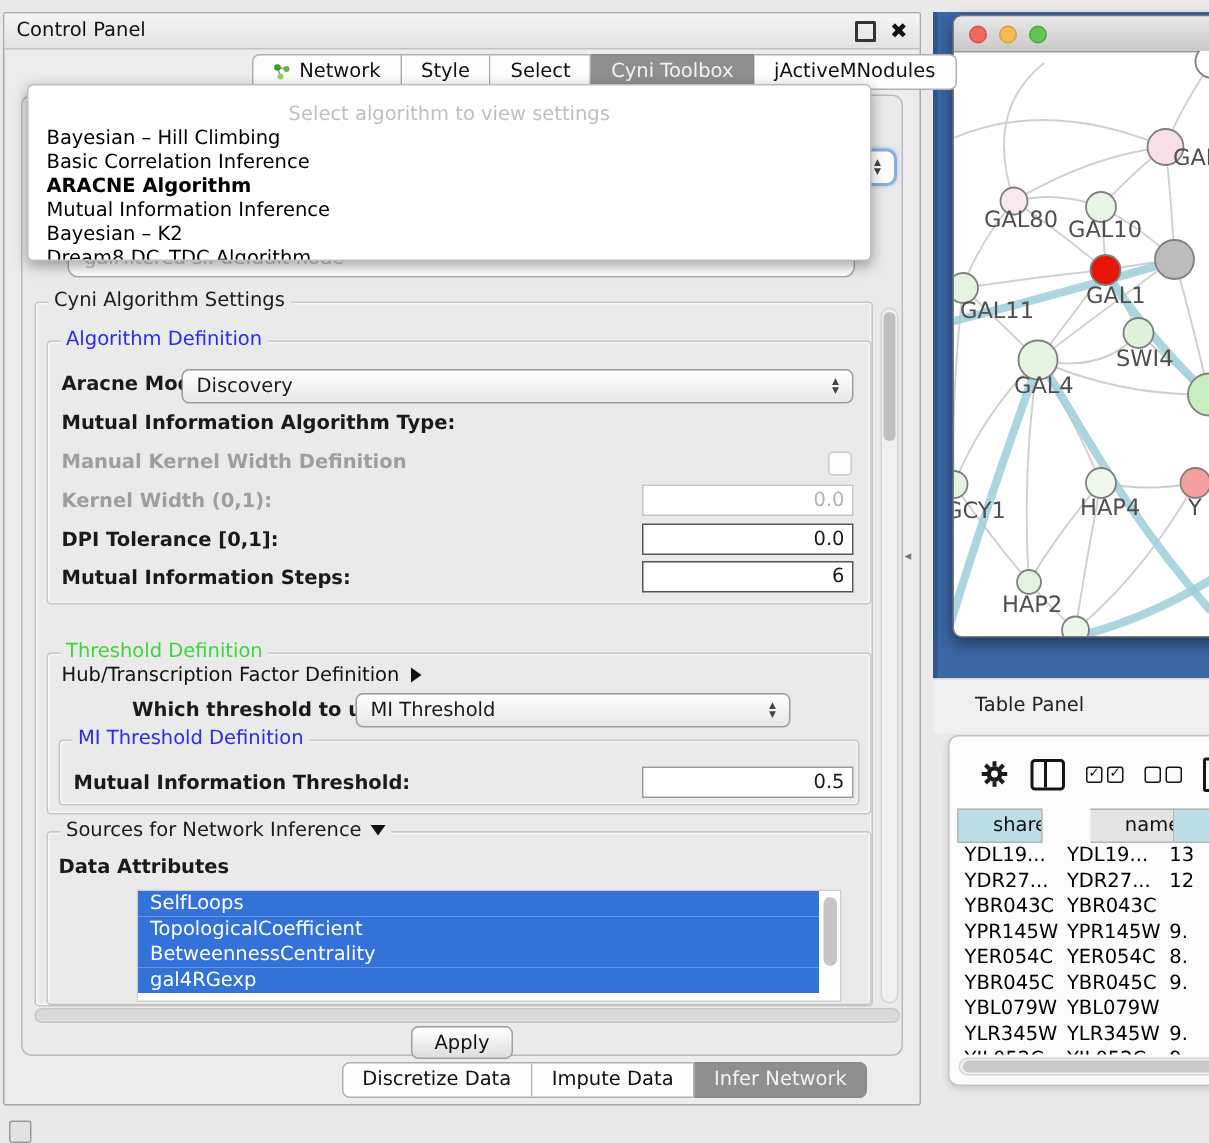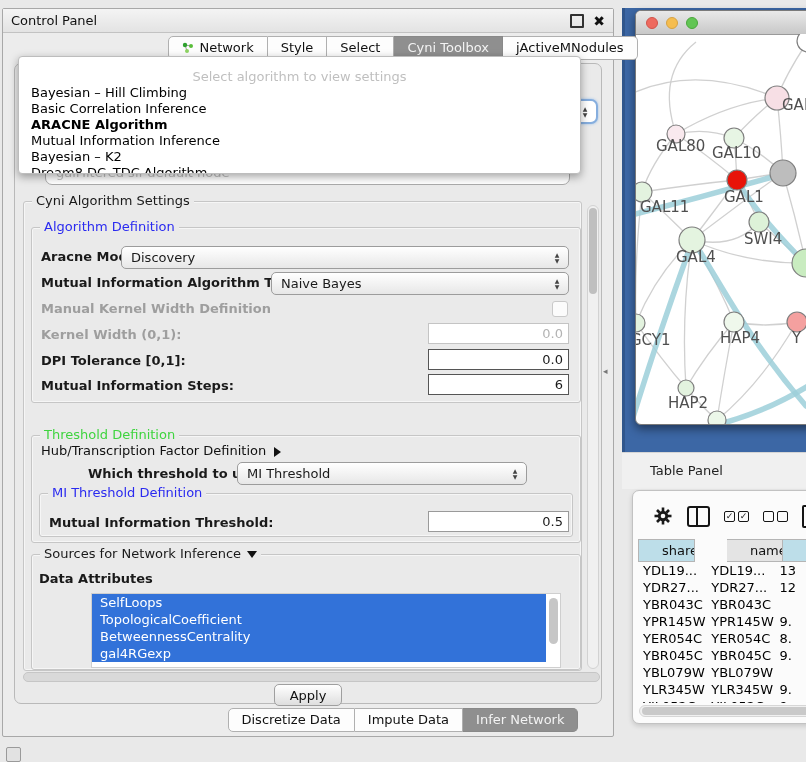--- a/index.html
+++ b/index.html
@@ -157,24 +157,20 @@
 
     <div class="group" style="left:28px;top:218px;width:548px;height:174px;">
       <span class="legend blue">Algorithm Definition</span>
     </div>
     <span class="lbl" style="left:38px;top:240px;">Aracne Mode:</span>
     <div class="combo" style="left:118px;top:237px;width:448px;">
       <span>Discovery</span>
       <span class="stepper">▲<br>▼</span>
     </div>
     <span class="lbl" style="left:38px;top:266px;">Mutual Information Algorithm Type:</span>
-    <div class="combo" style="left:268px;top:263px;width:298px;">
-      <span>Naive Bayes</span>
-      <span class="stepper">▲<br>▼</span>
-    </div>
     <span class="lbl dis" style="left:38px;top:292px;">Manual Kernel Width Definition</span>
     <span class="checkbox" style="left:549px;top:292px;"></span>
     <span class="lbl dis" style="left:38px;top:318px;">Kernel Width (0,1):</span>
     <div class="field dis" style="left:425px;top:314px;width:141px;">0.0</div>
     <span class="lbl" style="left:38px;top:344px;">DPI Tolerance [0,1]:</span>
     <div class="field" style="left:425px;top:340px;width:141px;">0.0</div>
     <span class="lbl" style="left:38px;top:369px;">Mutual Information Steps:</span>
     <div class="field" style="left:425px;top:365px;width:141px;">6</div>
 
     <div class="hub-row" style="left:38px;top:414px;margin-top:20px;">

